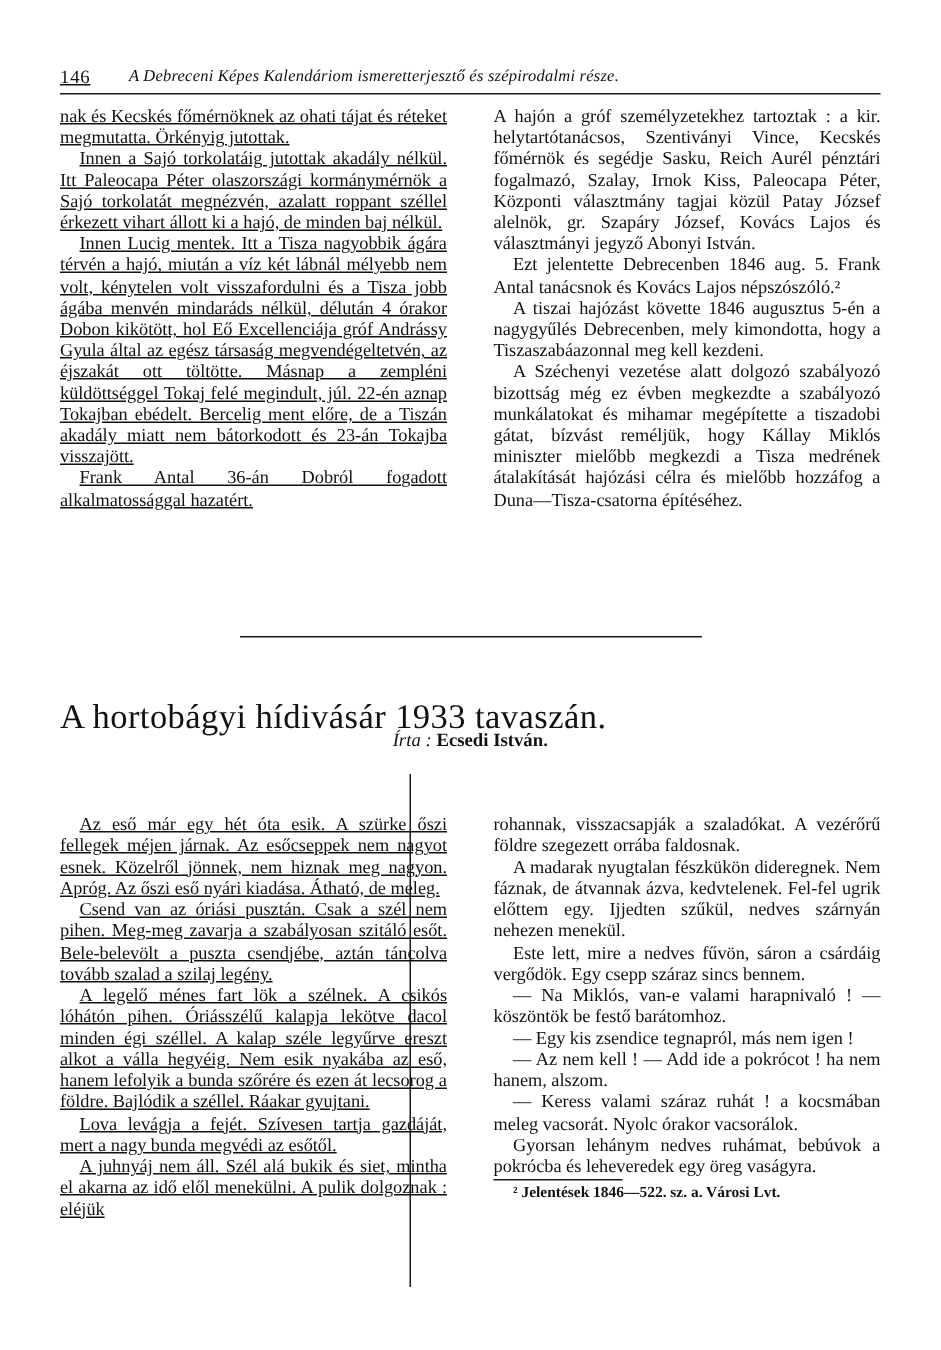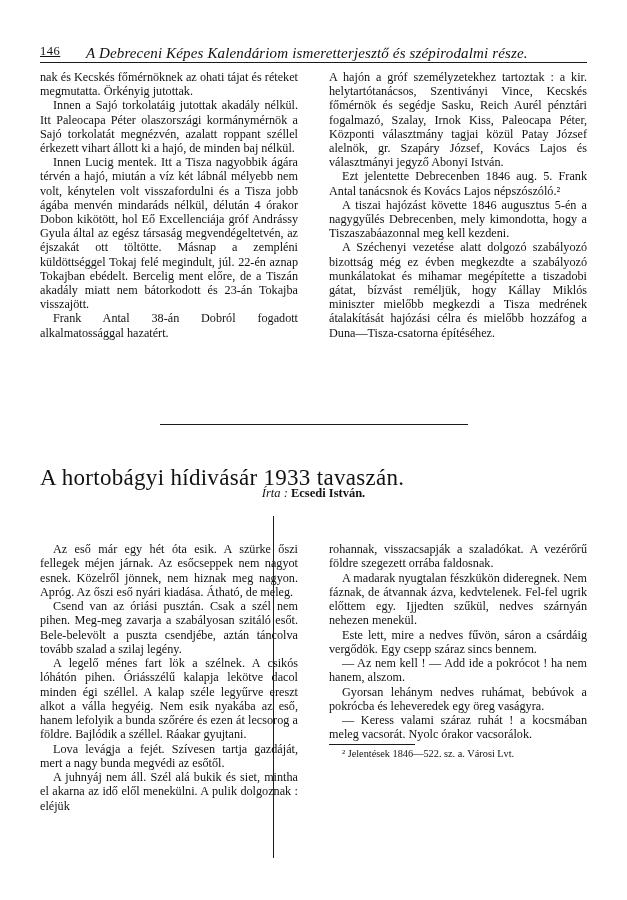--- a/index.html
+++ b/index.html
@@ -40,21 +40,21 @@
     font-family: "Liberation Serif", serif;
     font-size: 12.5px;
     letter-spacing: 0.5px;
     text-decoration: underline;
   }
   .running-head .rh-title {
     position: absolute;
     left: 46px;
     top: 1px;
     font-style: italic;
-    font-size: 15px;
+    font-size: 11px;
     letter-spacing: 0.15px;
   }
   .rule-top {
     position: absolute;
     left: 40px;
     right: 40px;
     top: 62px;
     border-top: 1px solid #1a1a1a;
     height: 0;
   }
@@ -70,21 +70,21 @@
   .col {
     position: absolute;
     top: 0;
     width: 258px;
     font-size: 12.2px;
     line-height: 14.2px;
     text-align: justify;
     text-justify: inter-word;
     hyphens: none;
   }
-  .col.left { left: 0; }
+  .col.left { left: 0; text-decoration: underline; }
   .col.right { left: 289px; }
   .col p {
     margin: 0;
     text-indent: 13px;
   }
   .col p.noindent { text-indent: 0; }
 
   .divider-mid {
     position: absolute;
     left: 160px;
@@ -138,20 +138,21 @@
     height: 342px;
     border-left: 1px solid #1a1a1a;
   }
 
   .footnote {
     font-size: 10.3px;
     line-height: 12px;
     text-indent: 13px;
     margin: 0;
     padding-top: 1px;
+    font-weight: bold;
   }
   .fn-rule {
     border-top: 1px solid #1a1a1a;
     width: 86px;
     margin: 2px 0 2px 0;
     height: 0;
   }
 </style>
 </head>
 <body>
@@ -162,21 +163,21 @@
     <span class="folio">146</span>
     <span class="rh-title">A Debreceni Képes Kalendáriom ismeretterjesztő és szépirodalmi része.</span>
   </div>
   <div class="rule-top"></div>
 
   <div class="upper">
     <div class="col left">
       <p class="noindent">nak és Kecskés főmérnöknek az ohati tájat és réteket megmutatta. Örkényig jutottak.</p>
       <p>Innen a Sajó torkolatáig jutottak akadály nélkül. Itt Paleocapa Péter olaszországi kormánymérnök a Sajó torkolatát megnézvén, azalatt roppant széllel érkezett vihart állott ki a hajó, de minden baj nélkül.</p>
       <p>Innen Lucig mentek. Itt a Tisza nagyobbik ágára térvén a hajó, miután a víz két lábnál mélyebb nem volt, kénytelen volt visszafordulni és a Tisza jobb ágába menvén mindaráds nélkül, délután 4 órakor Dobon kikötött, hol Eő Excellenciája gróf Andrássy Gyula által az egész társaság megvendégeltetvén, az éjszakát ott töltötte. Másnap a zempléni küldöttséggel Tokaj felé megindult, júl. 22-én aznap Tokajban ebédelt. Bercelig ment előre, de a Tiszán akadály miatt nem bátorkodott és 23-án Tokajba visszajött.</p>
-      <p>Frank Antal 38-án Dobról fogadott alkalmatossággal hazatért.</p>
+      <p>Frank Antal 36-án Dobról fogadott alkalmatossággal hazatért.</p>
     </div>
     <div class="col right">
       <p class="noindent">A hajón a gróf személyzetekhez tartoztak : a kir. helytartótanácsos, Szentiványi Vince, Kecskés főmérnök és segédje Sasku, Reich Aurél pénztári fogalmazó, Szalay, Irnok Kiss, Paleocapa Péter, Központi választmány tagjai közül Patay József alelnök, gr. Szapáry József, Kovács Lajos és választmányi jegyző Abonyi István.</p>
       <p>Ezt jelentette Debrecenben 1846 aug. 5. Frank Antal tanácsnok és Kovács Lajos népszószóló.²</p>
       <p>A tiszai hajózást követte 1846 augusztus 5-én a nagygyűlés Debrecenben, mely kimondotta, hogy a Tiszaszabáazonnal meg kell kezdeni.</p>
       <p>A Széchenyi vezetése alatt dolgozó szabályozó bizottság még ez évben megkezdte a szabályozó munkálatokat és mihamar megépítette a tiszadobi gátat, bízvást reméljük, hogy Kállay Miklós miniszter mielőbb megkezdi a Tisza medrének átalakítását hajózási célra és mielőbb hozzáfog a Duna—Tisza-csatorna építéséhez.</p>
     </div>
   </div>
 
   <div class="divider-mid"></div>
@@ -193,21 +194,23 @@
       <p>Az eső már egy hét óta esik. A szürke őszi fellegek méjen járnak. Az esőcseppek nem nagyot esnek. Közelről jönnek, nem hiznak meg nagyon. Apróg. Az őszi eső nyári kiadása. Átható, de meleg.</p>
       <p>Csend van az óriási pusztán. Csak a szél nem pihen. Meg-meg zavarja a szabályosan szitáló esőt. Bele-belevölt a puszta csendjébe, aztán táncolva tovább szalad a szilaj legény.</p>
       <p>A legelő ménes fart lök a szélnek. A csikós lóhátón pihen. Óriásszélű kalapja lekötve dacol minden égi széllel. A kalap széle legyűrve ereszt alkot a válla hegyéig. Nem esik nyakába az eső, hanem lefolyik a bunda szőrére és ezen át lecsorog a földre. Bajlódik a széllel. Ráakar gyujtani.</p>
       <p>Lova levágja a fejét. Szívesen tartja gazdáját, mert a nagy bunda megvédi az esőtől.</p>
       <p>A juhnyáj nem áll. Szél alá bukik és siet, mintha el akarna az idő elől menekülni. A pulik dolgoznak : eléjük</p>
     </div>
     <div class="col right">
       <p class="noindent">rohannak, visszacsapják a szaladókat. A vezérőrű földre szegezett orrába faldosnak.</p>
       <p>A madarak nyugtalan fészkükön dideregnek. Nem fáznak, de átvannak ázva, kedvtelenek. Fel-fel ugrik előttem egy. Ijjedten szűkül, nedves szárnyán nehezen menekül.</p>
       <p>Este lett, mire a nedves fűvön, sáron a csárdáig vergődök. Egy csepp száraz sincs bennem.</p>
+      <p>— Na Miklós, van-e valami harapnivaló ! — köszöntök be festő barátomhoz.</p>
+      <p>— Egy kis zsendice tegnapról, más nem igen !</p>
       <p>— Az nem kell ! — Add ide a pokrócot ! ha nem hanem, alszom.</p>
+      <p>— Keress valami száraz ruhát ! a kocsmában meleg vacsorát. Nyolc órakor vacsorálok.</p>
       <p>Gyorsan lehánym nedves ruhámat, bebúvok a pokrócba és leheveredek egy öreg vaságyra.</p>
-      <p>— Keress valami száraz ruhát ! a kocsmában meleg vacsorát. Nyolc órakor vacsorálok.</p>
       <div class="fn-rule"></div>
       <p class="footnote">² Jelentések 1846—522. sz. a. Városi Lvt.</p>
     </div>
   </div>
 
 </div>
 
 </body></html>

